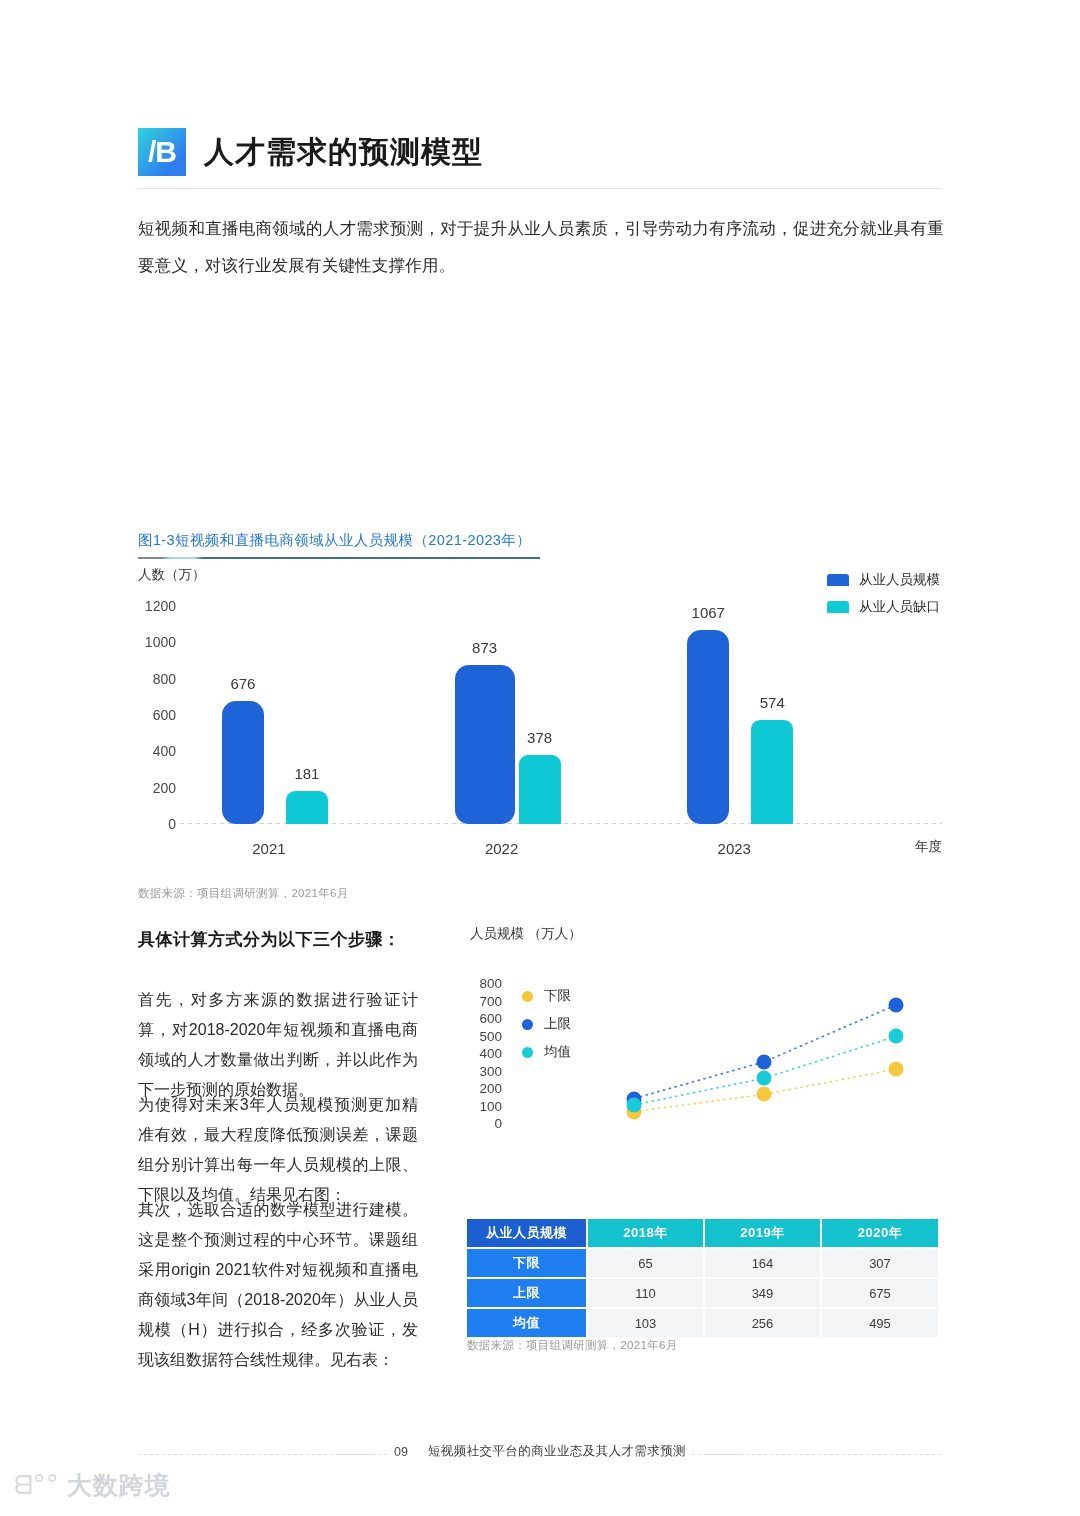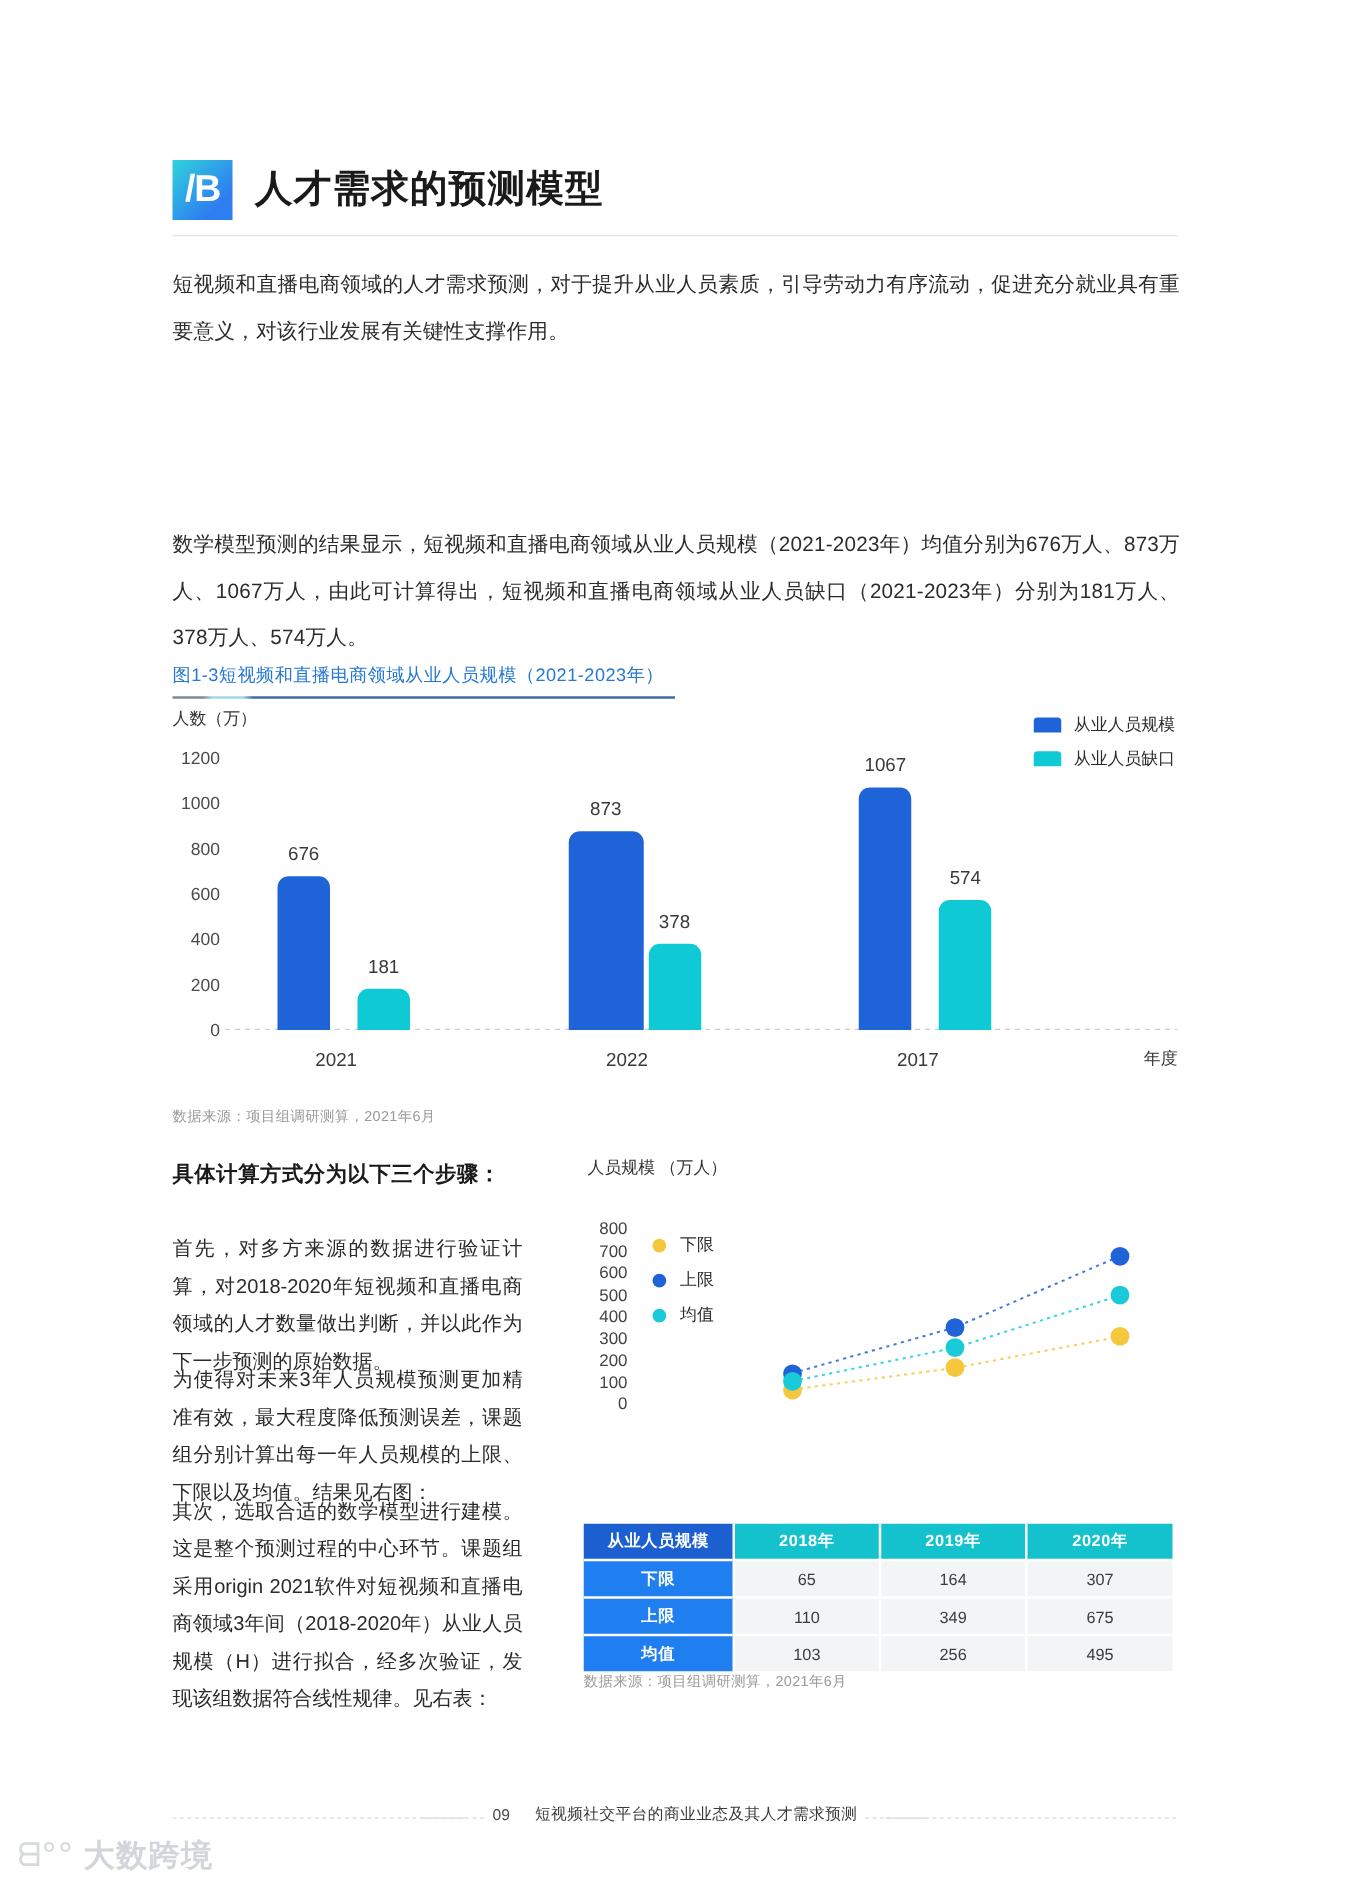--- a/index.html
+++ b/index.html
@@ -39,21 +39,21 @@
   .legend-row{display:flex;align-items:center;gap:10px;margin-bottom:9px;}
   .legend-sw{width:22px;height:12px;border-radius:3px 3px 0 0;}
   .legend-label{font-size:13.5px;color:#2b2b2b;}
   .plot{position:absolute;left:48px;top:40px;right:60px;bottom:52px;}
   .ytick{position:absolute;right:calc(100% + 10px);transform:translateY(-50%);
          font-size:14px;color:#4a4a4a;white-space:nowrap;}
   .axis-x-dots{position:absolute;left:-6px;right:-58px;bottom:0;height:1px;
        background-image:linear-gradient(to right,#cfcfcf 0 4px,transparent 4px 8px);background-size:8px 1px;}
   .group{position:absolute;bottom:0;height:100%;}
   .bar{position:absolute;bottom:0;width:42px;border-radius:9px 9px 0 0;}
-  .bar-a{background:#1f63d8;}
+  .bar-a{background:#1f63d8;border-radius:14px;}
   .bar-b{background:#0fc9d4;}
   .bar-val{position:absolute;left:50%;transform:translateX(-50%);font-size:15px;color:#3a3a3a;white-space:nowrap;}
   .xcat{position:absolute;top:calc(100% + 16px);left:50%;transform:translateX(-50%);
         font-size:15px;color:#3a3a3a;}
   .x-title{position:absolute;right:-58px;bottom:-32px;font-size:13.5px;color:#333;}
   .src{position:absolute;font-size:11.5px;color:#9a9a9a;letter-spacing:.3px;}
   #src1{left:138px;top:886px;}
 
   
   .steps-head{position:absolute;left:138px;top:928px;font-size:17px;font-weight:700;color:#1a1a1a;letter-spacing:.5px;}
@@ -112,21 +112,20 @@
 
   <div class="section-head">
     <div class="badge">
       <span class="badge-txt">/B</span>
     </div>
     <div class="section-title">人才需求的预测模型</div>
   </div>
   <div class="head-rule"></div>
 
   <div class="para" id="p1">短视频和直播电商领域的人才需求预测，对于提升从业人员素质，引导劳动力有序流动，促进充分就业具有重要意义，对该行业发展有关键性支撑作用。</div>
-  <div class="para" id="p3">数学模型预测的结果显示，短视频和直播电商领域从业人员规模（2021-2023年）均值分别为676万人、873万人、1067万人，由此可计算得出，短视频和直播电商领域从业人员缺口（2021-2023年）分别为181万人、378万人、574万人。</div>
 
   <div class="fig-cap">
     <span class="num">图1-3</span><span>短视频和直播电商领域从业人员规模（2021-2023年）</span>
   </div>
   <div class="cap-rule"></div>
 
   <div class="barchart">
     <div class="y-title">人数（万）</div>
 
     <div class="legend">
@@ -168,21 +167,21 @@
           </div>
           <span class="xcat" style="left: 55px;">2022</span>
         </div>
         <div class="group" style="left: 70.6667%; width: 25.3333%;">
           <div class="bar bar-a" style="height: 193.838px; left: 8px;">
             <span class="bar-val" style="top: -26px;">1067</span>
           </div>
           <div class="bar bar-b" style="height: 104.277px; left: 72px;">
             <span class="bar-val" style="top: -26px;">574</span>
           </div>
-          <span class="xcat" style="left: 55px;">2017</span>
+          <span class="xcat" style="left: 55px;">2023</span>
         </div>
       </div>
   </div>
 
   <div class="src" id="src1">数据来源：项目组调研测算，2021年6月</div>
 
   <div class="steps-head">具体计算方式分为以下三个步骤：</div>
 
   <div class="col-para" id="c1">首先，对多方来源的数据进行验证计算，对2018-2020年短视频和直播电商领域的人才数量做出判断，并以此作为下一步预测的原始数据。</div>
   <div class="col-para" id="c2">为使得对未来3年人员规模预测更加精准有效，最大程度降低预测误差，课题组分别计算出每一年人员规模的上限、下限以及均值。结果见右图：</div>

